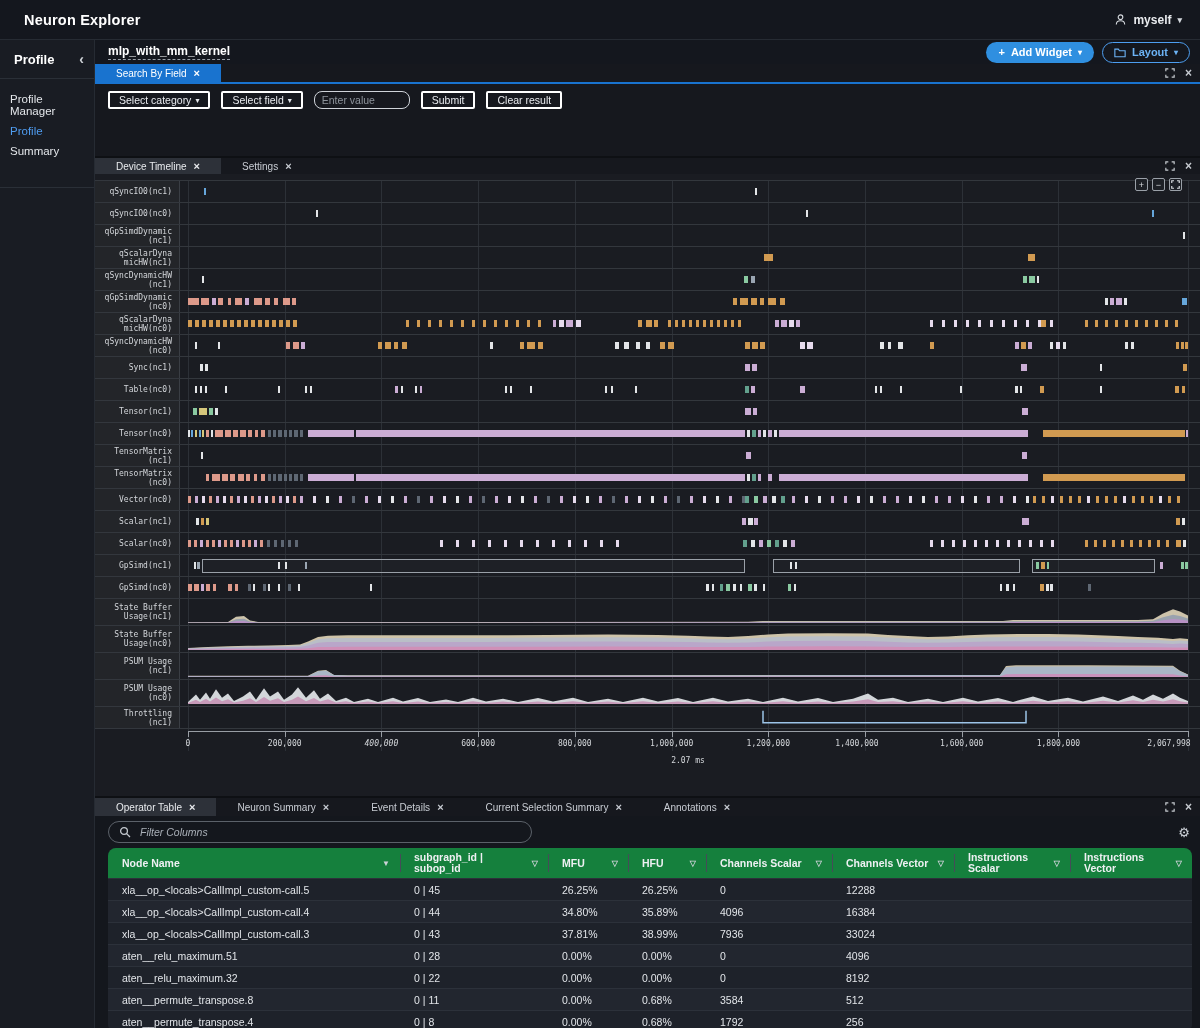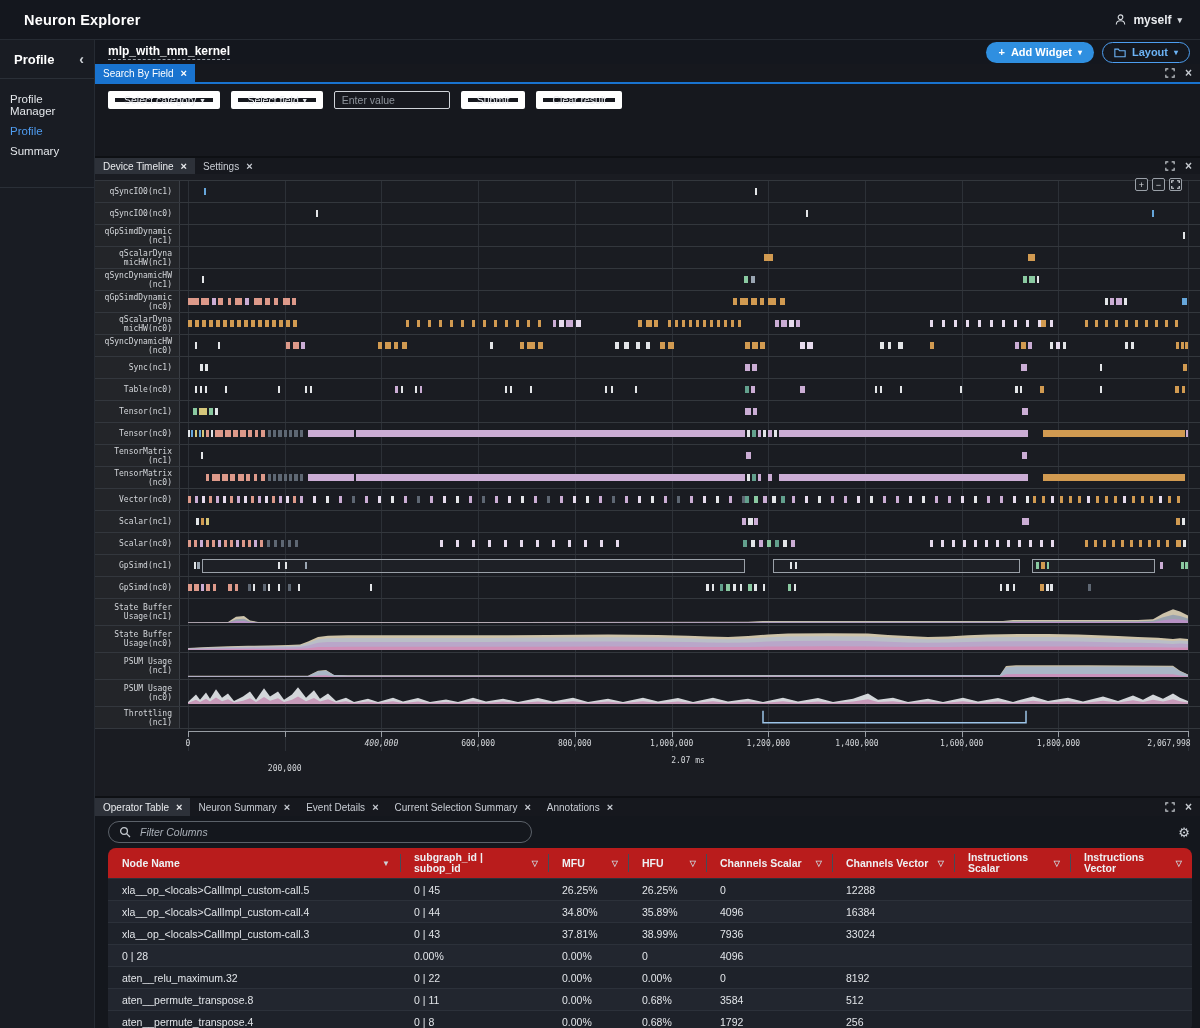--- a/index.html
+++ b/index.html
@@ -37,31 +37,31 @@
   .btn-layout { background:transparent; color:#6cb3f5; border:1.5px solid #4d9ef0; border-radius:11px; height:21px;
                 padding:0 11px; font-size:11px; font-weight:bold; font-family:inherit; display:flex; align-items:center; gap:6px; cursor:pointer; }
   .mini-caret { font-size:8px; }
 
   
   .tabbar { background:#16181e; display:flex; align-items:stretch; position:relative; }
   .tabbar.search-tabbar { height:18px; border-bottom:2px solid #1973cf; }
   .tabbar.tl-tabbar { height:16px; }
   .tabbar.tbl-tabbar { height:18px; }
   .tabs-wrap { display:flex; align-items:stretch; }
-  .tab { display:flex; align-items:center; gap:7px; padding:0 8px; font-size:10px; color:#c9cdd4; cursor:pointer; white-space:nowrap; }
+  .tab { display:flex; align-items:center; gap:7px; padding:0 21px; font-size:10px; color:#c9cdd4; cursor:pointer; white-space:nowrap; }
   .tab-active { background:#2d3139; color:#e9ebee; }
   .tab-active-blue { background:#1973cf; color:#fff; }
   .tab-close { font-size:11px; line-height:1; font-weight:bold; }
   .panel-icons { position:absolute; right:8px; top:0; bottom:0; display:flex; align-items:center; gap:10px; color:#c6cad0; }
   .panel-close { font-size:12px; font-weight:bold; line-height:1; cursor:pointer; }
 
   .search-body { height:72px; background:#16181e; padding:7px 0 0 13px; display:flex; align-items:flex-start; gap:11px; box-sizing:border-box; }
-  .ctl-btn { background:transparent; border:7px solid #ffffff; color:#e8eaee; border-radius:2px; height:18px;
+  .ctl-btn { background:transparent; border:2px solid #ffffff; color:#e8eaee; border-radius:2px; height:18px;
              font-size:10.5px; font-family:inherit; padding:0 9px; display:flex; align-items:center; gap:4px; cursor:pointer; }
-  .ctl-input { background:transparent; border:1px solid #cfd3d9; border-radius:2px; height:18px; width:116px;
+  .ctl-input { background:transparent; border:1px solid #cfd3d9; border-radius:8px; height:18px; width:96px;
                box-sizing:border-box; color:#e8eaee; font-size:10.5px; font-family:inherit; padding:0 7px; outline:none; }
   .ctl-input::placeholder { color:#8d939b; }
 
   .gap { height:2px; background:#0e1014; }
 
   
   .timeline-body { height:622px; background:#1a1c22; position:relative; overflow:hidden; }
   #tl-grid { position:absolute; left:85px; top:6px; width:1016px; height:571px; }
   .tl-gridline { position:absolute; top:0; bottom:0; width:1px; background:#2c3037; }
   #tl-rows { position:relative; margin-top:6px; border-top:1px solid #33373d; }
@@ -89,21 +89,21 @@
   .table-body { height:212px; background:#14171d; padding:4px 8px 0 13px; box-sizing:border-box; }
   .filter-row { display:flex; align-items:center; justify-content:space-between; height:24px; margin-bottom:4px; }
   .filter-input-wrap { width:424px; height:22px; border:1px solid #5b6169; border-radius:11px; display:flex;
                        align-items:center; padding:0 10px; gap:7px; box-sizing:border-box; }
   .filter-input { background:transparent; border:none; outline:none; color:#dfe3e7; font-size:10.5px;
                   font-style:italic; font-family:inherit; flex:1; }
   .filter-input::placeholder { color:#a9afb7; font-style:italic; }
   .gear { font-size:13px; color:#ccd1d7; margin-right:2px; cursor:pointer; }
   .data-table { border-radius:8px; overflow:hidden; background:#1e222a; }
   .tr-head, .tr { display:grid; grid-template-columns:292px 148px 80px 78px 126px 122px 116px 1fr; }
-  .tr-head { background:#b91c1c; height:30px; }
+  .tr-head { background:#15803d; height:30px; }
   .th { display:flex; align-items:center; justify-content:space-between; padding:0 10px 0 14px; font-size:10.5px;
         font-weight:bold; color:#eef0f3; position:relative; line-height:11px; cursor:pointer; }
   .th + .th::before { content:""; position:absolute; left:0; top:6px; bottom:6px; width:1px; background:#454c58; }
   .th-icon { color:#cdd2d8; font-size:8px; margin-left:6px; flex:none; }
   .tr { height:21px; border-top:1px solid #2c313a; background:#1e222a; cursor:pointer; }
   .tr:nth-child(even) { background:#22262f; }
   .td { display:flex; align-items:center; padding:0 10px 0 14px; font-size:10.5px; color:#e2e5e9;
         white-space:nowrap; overflow:hidden; }
 </style>
 </head>
@@ -845,21 +845,21 @@
                   </svg>
                 </div>
               </div>
             </div>
           <div id="tl-axis">
             <div class="axis-line"></div>
             <div class="axis-duration">2.07 ms</div>
           <div class="axis-tick" style="left: 8px;"></div>
               <div class="axis-label" style="left: 8px;">0</div>
               <div class="axis-tick" style="left: 104.7px;"></div>
-              <div class="axis-label" style="left: 104.7px; margin-top: 25px;">200,000</div>
+              <div class="axis-label" style="left: 104.7px;">200,000</div>
               <div class="axis-tick" style="left: 201.4px;"></div>
               <div class="axis-label" style="left: 201.4px; font-style: italic;">400,000</div>
               <div class="axis-tick" style="left: 298.1px;"></div>
               <div class="axis-label" style="left: 298.1px;">600,000</div>
               <div class="axis-tick" style="left: 394.8px;"></div>
               <div class="axis-label" style="left: 394.8px;">800,000</div>
               <div class="axis-tick" style="left: 491.6px;"></div>
               <div class="axis-label" style="left: 491.6px;">1,000,000</div>
               <div class="axis-tick" style="left: 588.3px;"></div>
               <div class="axis-label" style="left: 588.3px;">1,200,000</div>
@@ -992,20 +992,21 @@
                   <div class="td">xla__op_&lt;locals&gt;CallImpl_custom-call.3</div>
                   <div class="td">0 | 43</div>
                   <div class="td">37.81%</div>
                   <div class="td">38.99%</div>
                   <div class="td">7936</div>
                   <div class="td">33024</div>
                   <div class="td"></div>
                   <div class="td"></div>
                 </div>
                 <div class="tr">
+                  <div class="td">aten__relu_maximum.51</div>
                   <div class="td">0 | 28</div>
                   <div class="td">0.00%</div>
                   <div class="td">0.00%</div>
                   <div class="td">0</div>
                   <div class="td">4096</div>
                   <div class="td"></div>
                   <div class="td"></div>
                 </div>
                 <div class="tr">
                   <div class="td">aten__relu_maximum.32</div>

